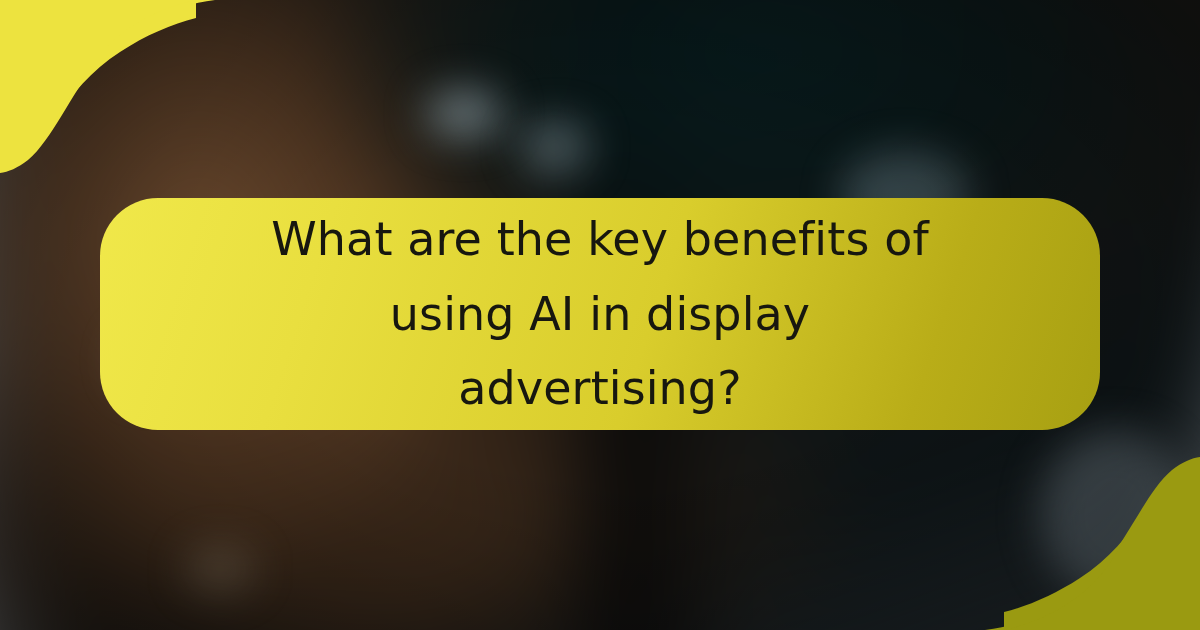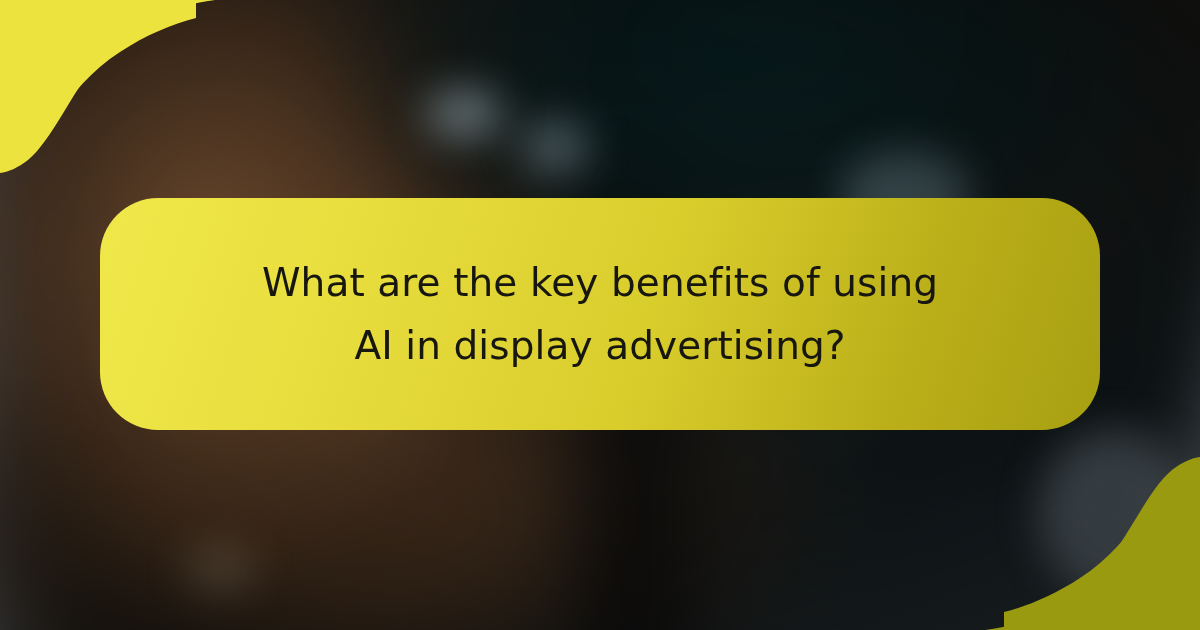--- a/index.html
+++ b/index.html
@@ -79,21 +79,21 @@
     border-radius: 58px;
     background: linear-gradient(108deg, #f0e84a 0%, #e9df3f 22%, #d9cd2c 55%, #b9ad18 82%, #a7a012 100%);
     display: flex;
     align-items: center;
     justify-content: center;
     box-sizing: border-box;
     padding: 0 78px;
   }
   .question-text {
     margin: 0;
-    font-size: 39px;
+    font-size: 46px;
     line-height: 1.62;
     font-weight: 400;
     color: #17170f;
     text-align: center;
     letter-spacing: 0.1px;
     max-width: 700px;
   }
 </style>
 </head>
 <body>

